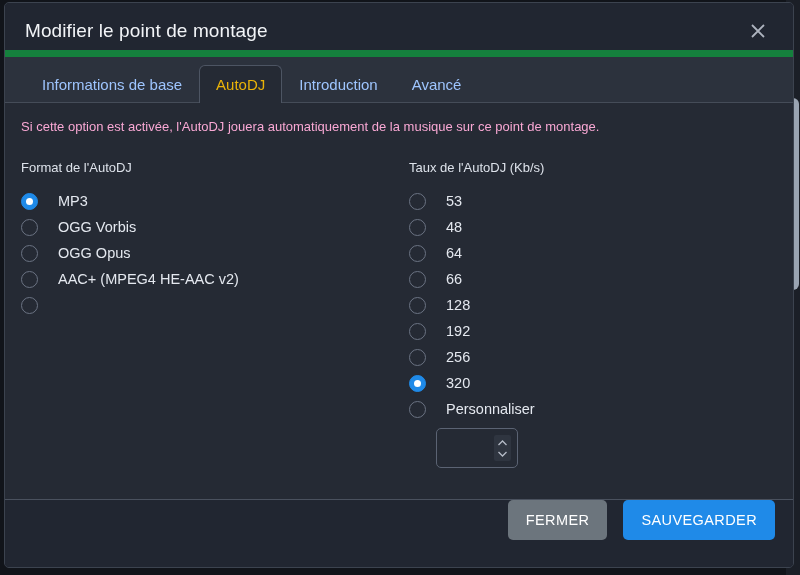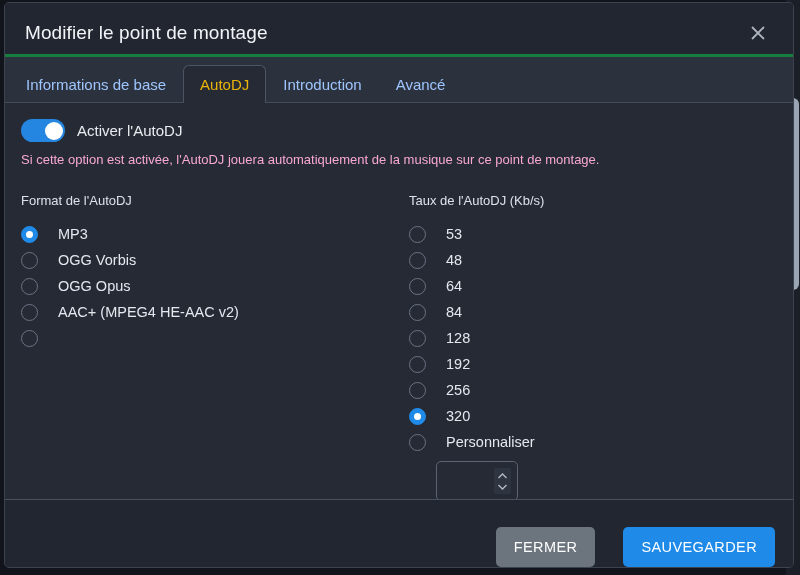--- a/index.html
+++ b/index.html
@@ -48,21 +48,21 @@
     display: flex;
     flex-direction: column;
     overflow: hidden;
   }
 
   
   .modal-header {
     height: 54px;
     flex: 0 0 54px;
     background: #212631;
-    border-bottom: 3px solid #15803d;
+    border-bottom: 7px solid #15803d;
     display: flex;
     align-items: center;
     padding: 9px 18px 0 20px;
   }
   .modal-title {
     font-size: 19px;
     font-weight: 400;
     color: #f2f4f7;
     letter-spacing: .1px;
     flex: 1;
@@ -79,21 +79,21 @@
   }
   .close-btn svg { display: block; }
 
   
   .tab-strip {
     height: 46px;
     flex: 0 0 46px;
     background: #2c323d;
     display: flex;
     align-items: flex-end;
-    padding-left: 4px;
+    padding-left: 20px;
     border-bottom: 1px solid #454c58;
   }
   .tab {
     height: 38px;
     padding: 0 16px;
     display: flex;
     align-items: center;
     font-size: 15px;
     color: #9ec5fe;
     cursor: pointer;
@@ -233,23 +233,23 @@
   .spinner svg { display: block; }
 
   
   .modal-footer {
     flex: 0 0 68px;
     height: 68px;
     border-top: 1px solid #4a5costly;
     border-top: 1px solid #4a515e;
     background: #212631;
     display: flex;
-    align-items: flex-end;
+    align-items: flex-start;
     justify-content: flex-end;
-    gap: 28px;
+    gap: 16px;
     padding-right: 18px;
   }
   .btn {
     height: 40px;
     padding: 0 18px;
     border: none;
     border-radius: 5px;
     font-size: 14.5px;
     font-family: "Liberation Sans", sans-serif;
     letter-spacing: .4px;
@@ -289,26 +289,20 @@
     <div class="tab">
       <span>Introduction</span>
     </div>
     <div class="tab">
       <span>Avancé</span>
     </div>
   </div>
 
   <div class="modal-body">
 
-    <div class="switch-row">
-      <div class="switch">
-        <div class="knob"></div>
-      </div>
-      <div class="switch-label">Activer l'AutoDJ</div>
-    </div>
 
     <div class="help-text">Si cette option est activée, l'AutoDJ jouera automatiquement de la musique sur ce point de montage.</div>
 
     <div class="columns">
 
       <div class="col-left">
         <div class="group-label">Format de l'AutoDJ</div>
 
         <div class="radio-row">
           <span class="radio checked"></span>
@@ -341,21 +335,21 @@
         <div class="radio-row">
           <span class="radio"></span>
           <span class="radio-label">48</span>
         </div>
         <div class="radio-row">
           <span class="radio"></span>
           <span class="radio-label">64</span>
         </div>
         <div class="radio-row">
           <span class="radio"></span>
-          <span class="radio-label">84</span>
+          <span class="radio-label">66</span>
         </div>
         <div class="radio-row">
           <span class="radio"></span>
           <span class="radio-label">128</span>
         </div>
         <div class="radio-row">
           <span class="radio"></span>
           <span class="radio-label">192</span>
         </div>
         <div class="radio-row">

